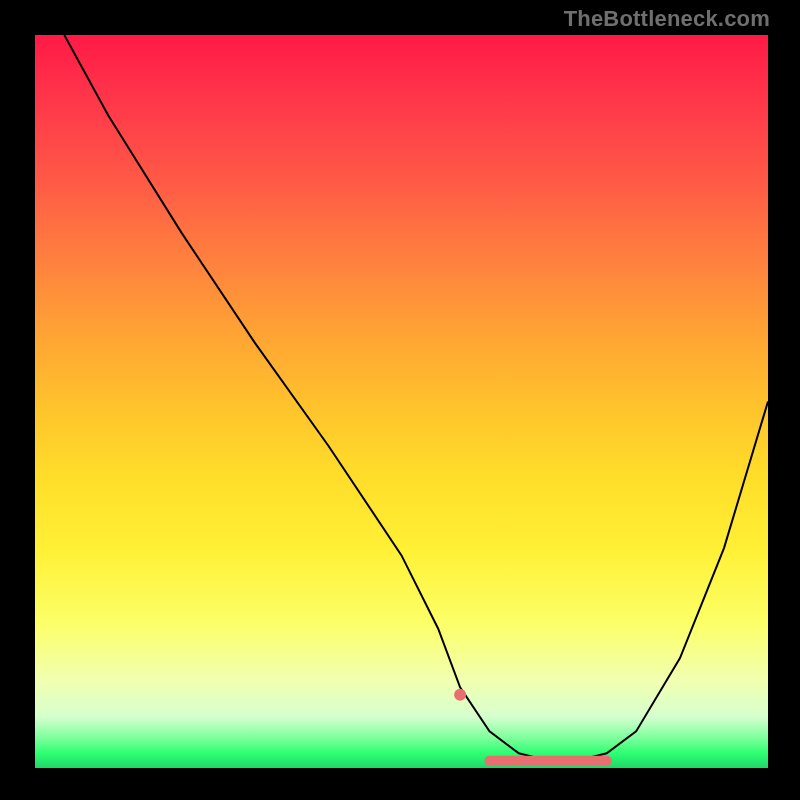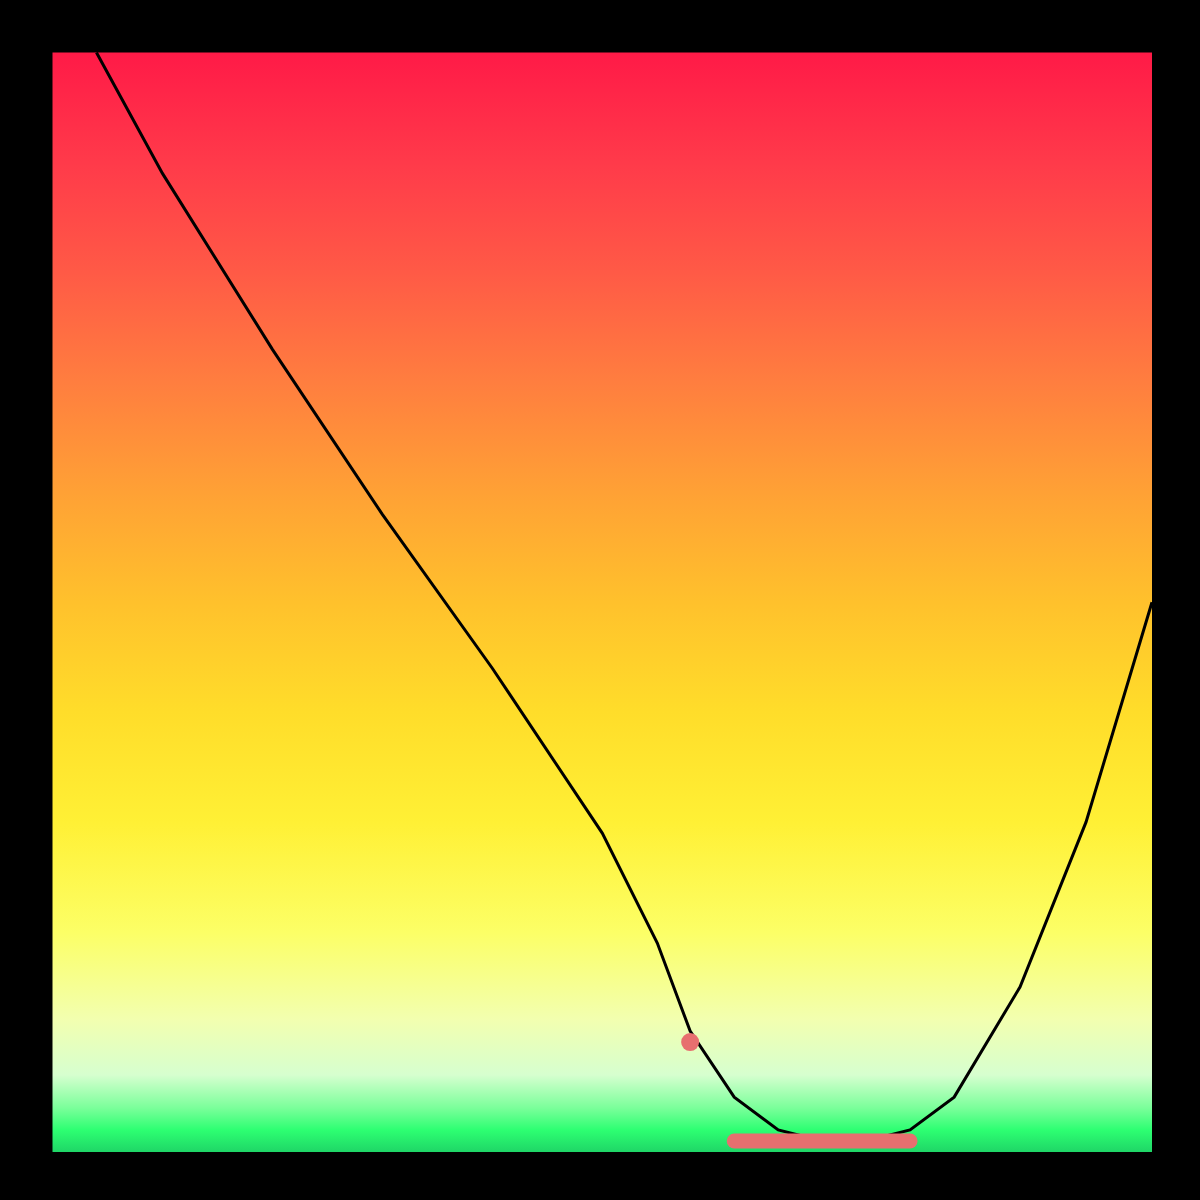--- a/index.html
+++ b/index.html
@@ -75,20 +75,21 @@
     color: #6f6f6f;
     letter-spacing: 0.2px;
     user-select: none;
   }
 </style>
 </head>
 <body>
 
 <div class="frame">
 
+  <div class="watermark">TheBottleneck.com</div>
 
   <div class="plot-area">
     <svg viewBox="0 0 733 733">
 
       <path id="curve-path" class="curve" d="M29.3 0.0 L73.3 80.6 L146.6 197.9 L219.9 307.9 L293.2 410.5 L366.5 520.4 L403.2 593.7 L425.1 652.4 L454.5 696.4 L483.8 718.3 L513.1 725.7 L542.4 725.7 L571.7 718.3 L601.1 696.4 L645.0 623.0 L689.0 513.1 L733.0 366.5"></path>
 
       <path id="marker-seg" class="marker-line" d="M454.5 725.7 L571.7 725.7"></path>
 
       <circle id="marker-dot" class="marker-dot" r="6" cx="425.1" cy="659.7"></circle>
     </svg>

